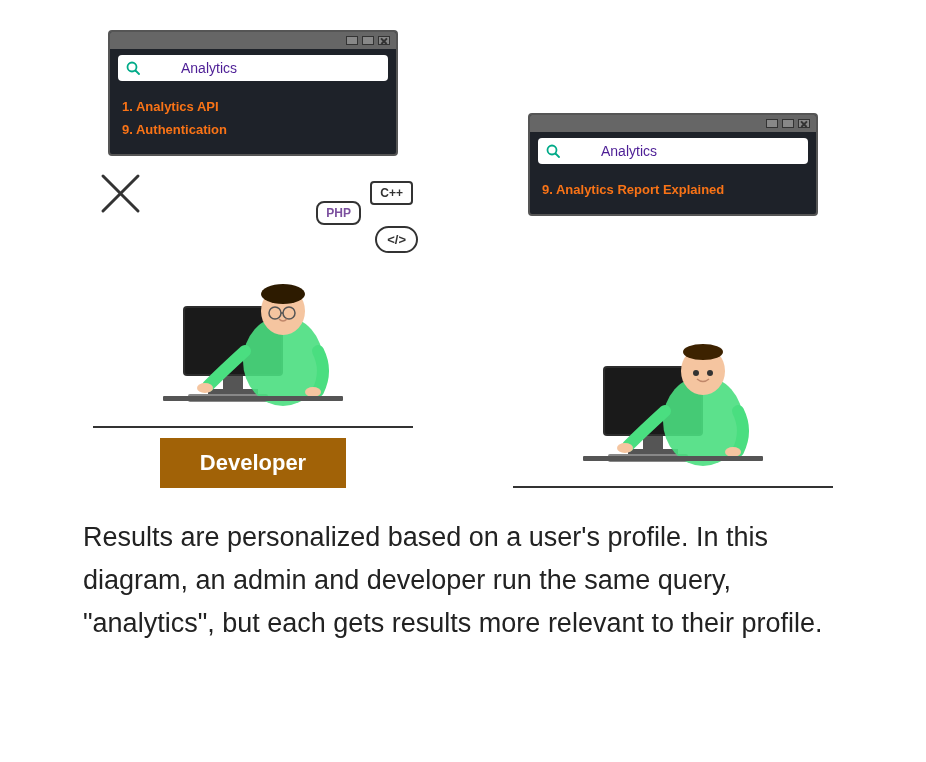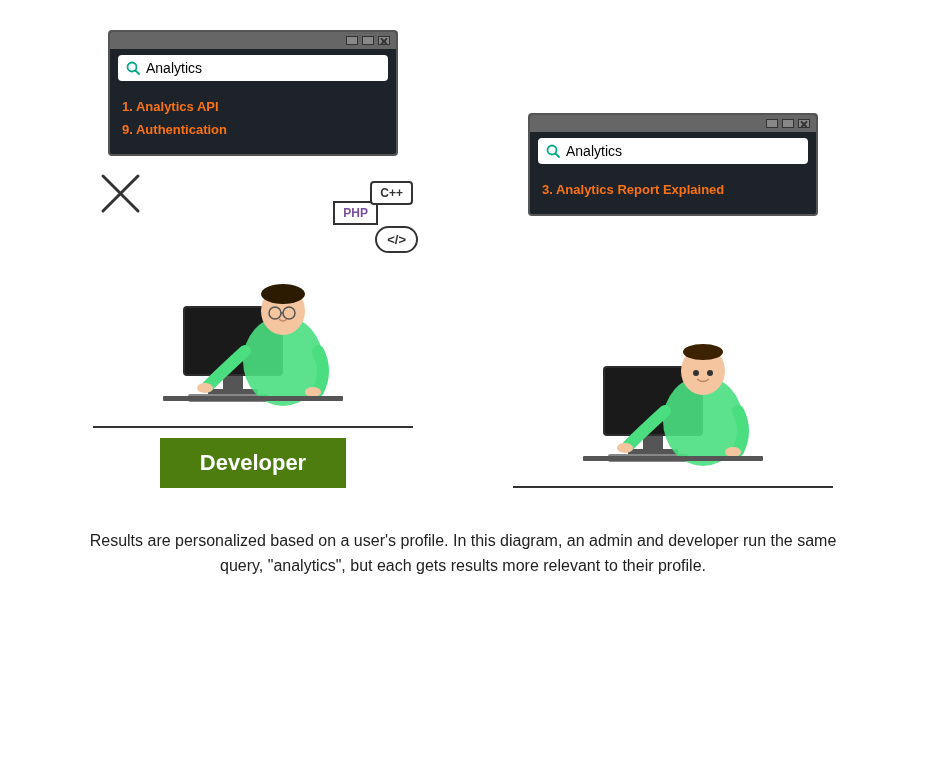--- a/index.html
+++ b/index.html
@@ -88,54 +88,54 @@
       padding: 5px 8px;
       gap: 6px;
     }
 
     .search-icon-svg {
       flex-shrink: 0;
     }
 
     .search-text {
       font-size: 14px;
-      color: #000000;
+      color: #4c1d95;
       font-weight: 400;
+      margin-left: 35px;
     }
 
     .browser-results {
       padding: 8px 12px 12px;
     }
 
     .result-item {
       color: #f97316;
       font-size: 13px;
       font-weight: 700;
       line-height: 1.8;
     }
 
     
     .label-badge {
-      background: #4d7c0f;
+      background: #a16207;
       color: #ffffff;
       font-size: 22px;
       font-weight: 800;
       padding: 12px 40px;
       margin-top: 10px;
       display: inline-block;
     }
 
     
     .description-text {
-      text-align: center;
-      font-size: 16px;
+      font-size: 27px;
       line-height: 1.6;
       color: #222;
       max-width: 800px;
-      margin-top: 20px;
+      margin-top: 8px;
       padding: 0 20px;
     }
 
     
     .ground-line {
       width: 320px;
       height: 2px;
       background: #333;
       margin-top: 0;
     }
@@ -180,21 +180,21 @@
       <div style="position:relative; width:360px; height:280px; overflow:visible;">
 
         <div style="position:absolute; top:20px; left:20px;">
           <svg width="60" height="55" viewBox="0 0 60 55">
 
             <line x1="10" y1="10" x2="45" y2="45" stroke="#333" stroke-width="3" stroke-linecap="round"></line>
             <line x1="45" y1="10" x2="10" y2="45" stroke="#333" stroke-width="3" stroke-linecap="round"></line>
           </svg>
         </div>
 
-        <div style="position:absolute; top:55px; right:55px; background:#fff; border:2px solid #333; border-radius:0; padding:3px 8px; font-size:12px; font-weight:700; color:#7B4F9E;">
+        <div style="position:absolute; top:55px; right:72px; background:#fff; border:2px solid #333; border-radius:8px; padding:3px 8px; font-size:12px; font-weight:700; color:#7B4F9E;">
           <span>PHP</span>
         </div>
 
         <div style="position:absolute; top:35px; right:20px; background:#fff; border:2px solid #333; border-radius:4px; padding:3px 8px; font-size:12px; font-weight:700; color:#333;">
           <span>C++</span>
         </div>
 
         <div style="position:absolute; top:80px; right:15px; background:#fff; border:2px solid #333; border-radius:20px; padding:4px 10px; font-size:13px; font-weight:700; color:#333;">
           <span>&lt;/&gt;</span>
         </div>
@@ -245,21 +245,21 @@
             <div class="window-btn close" style="width:12px;height:9px;"></div>
           </div>
           <div class="browser-search-bar">
             <svg class="search-icon-svg" width="14" height="14" viewBox="0 0 14 14" fill="none">
               <circle cx="6" cy="6" r="4.5" stroke="#00aa88" stroke-width="1.8"></circle>
               <line x1="9.5" y1="9.5" x2="13" y2="13" stroke="#00aa88" stroke-width="1.8" stroke-linecap="round"></line>
             </svg>
             <span class="search-text">Analytics</span>
           </div>
           <div class="browser-results">
-            <div class="result-item">3. Analytics Report Explained</div>
+            <div class="result-item">9. Analytics Report Explained</div>
           </div>
         </div>
       </div>
 
       <div style="position:relative; width:360px; height:280px; overflow:visible;">
 
         <svg style="position:absolute; bottom:0; left:50%; transform:translateX(-50%);" width="200" height="250" viewBox="0 0 200 250">
 
           <rect x="30" y="130" width="100" height="70" rx="4" fill="#2d2d2d"></rect>
           <rect x="32" y="132" width="96" height="66" rx="2" fill="#1a1a1a"></rect>

